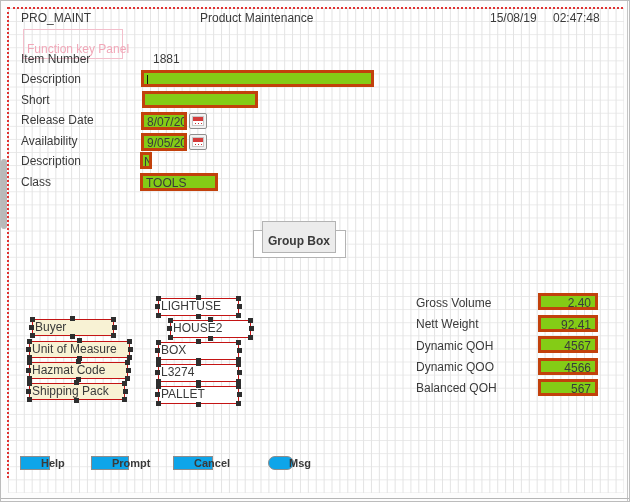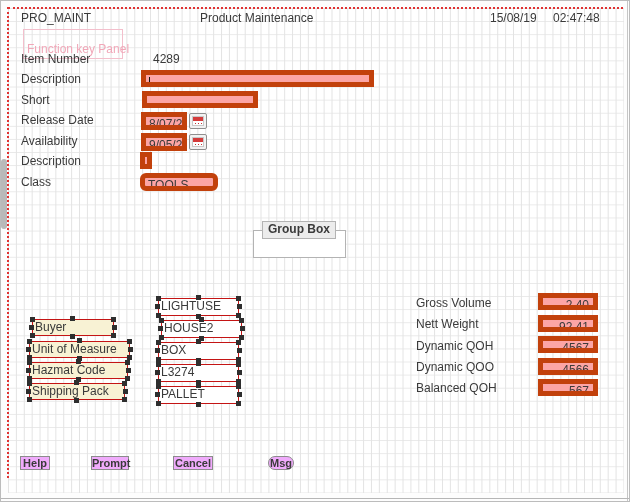--- a/index.html
+++ b/index.html
@@ -23,49 +23,49 @@
   #edge-right  { position:absolute; left:626px; top:0; width:1px; height:502px; background:#c6c6c6; }
   #edge-bottom { position:absolute; left:0; top:497px; width:630px; height:1px; background:#b6b6b6; }
   #scroll-thumb { position:absolute; left:0; top:158px; width:6px; height:70px; background:#b9b9b9; border-radius:3px; }
 
   .txt { position:absolute; white-space:nowrap; line-height:14px; }
 
   
   #fkp-rect { position:absolute; left:22px; top:28px; width:100px; height:30px; border:1px solid #f3bfcc; }
   #fkp-text { position:absolute; left:26px; top:41px; color:#f1a7b8; white-space:nowrap; }
 
-  .input { position:absolute; background:#fca5a5; border:5px solid #c2410c; line-height:15px; padding-left:3px; overflow:hidden; }
+  .input { position:absolute; background:#84cc16; border:3px solid #c2410c; line-height:15px; padding-left:3px; overflow:hidden; }
   .num { text-align:right; padding-right:4px; padding-left:0; }
 
   .caret { position:absolute; left:3px; top:2px; width:1px; height:11px; background:#111; }
 
   
   .cal-btn { position:absolute; width:18px; height:16px; background:#f2f2f2; border:1px solid #8f8f8f; border-radius:2px; }
   .cal-ico { position:absolute; left:2px; top:2px; right:2px; bottom:2px; background:#fff; border:1px solid #c9c9c9; }
   .cal-ico::before { content:""; position:absolute; left:0; right:0; top:0; height:4px; background:#d43b3b; }
   .cal-ico::after  { content:""; position:absolute; left:1px; right:1px; top:5px; bottom:1px;
     background-image:radial-gradient(#c43535 0.9px, transparent 1px); background-size:3px 3px; }
 
   
   #group-box { position:absolute; left:252px; top:229px; width:93px; height:28px; border:1px solid #b3b3b3; background:#fff; }
-  #group-box-label { position:absolute; left:261px; top:220px; height:18px; line-height:15px; padding:0 5px;
+  #group-box-label { position:absolute; left:261px; top:220px; height:32px; line-height:15px; padding:12px 5px;
     background:#ececec; border:1px solid #b3b3b3; font-weight:bold; }
 
   
   .sel { position:absolute; border:1px solid #c41414; line-height:15px; padding-left:2px; }
   .sel-label { background:#f8f2d4; }
   .sel-field { background:#ffffff; }
   .handle { position:absolute; width:5px; height:5px; background:#2e2e2e; }
   .h-nw{left:-3px;top:-3px} .h-n{left:50%;margin-left:-3px;top:-4px} .h-ne{right:-3px;top:-3px}
   .h-e{right:-4px;top:50%;margin-top:-3px} .h-se{right:-3px;bottom:-3px}
   .h-s{left:50%;margin-left:-3px;bottom:-4px} .h-sw{left:-3px;bottom:-3px} .h-w{left:-4px;top:50%;margin-top:-3px}
 
   
-  .fbtn { position:absolute; height:14px; background:#f0abfc; border:1px solid #8c8c8c;
-    font-weight:bold; font-size:11px; text-align:center; line-height:12px; }
+  .fbtn { position:absolute; height:14px; background:#0ea5e9; border:1px solid #8c8c8c;
+    font-weight:bold; font-size:11px; text-align:center; line-height:12px;padding-left:20px; }
 </style>
 </head>
 <body>
 
 <div id="canvas">
   <div id="grid"></div>
   <div id="red-top"></div>
   <div id="red-left"></div>
   <div id="edge-right"></div>
   <div id="edge-bottom"></div>
@@ -80,50 +80,50 @@
   <div id="fkp-text">Function key Panel</div>
 
   <div class="txt" style="left:20px; top:51px;">Item Number</div>
   <div class="txt" style="left:20px; top:71px;">Description</div>
   <div class="txt" style="left:20px; top:92px;">Short</div>
   <div class="txt" style="left:20px; top:112px;">Release Date</div>
   <div class="txt" style="left:20px; top:133px;">Availability</div>
   <div class="txt" style="left:20px; top:153px;">Description</div>
   <div class="txt" style="left:20px; top:174px;">Class</div>
 
-  <div class="txt" style="left:152px; top:51px;">4289</div>
+  <div class="txt" style="left:152px; top:51px;">1881</div>
 
   <div class="input" style="left:140px; top:69px;  width:233px; height:17px;">
       <span class="caret"></span>
     </div>
   <div class="input" style="left:141px; top:90px;  width:116px; height:17px;"></div>
 
   <div class="input" style="left:140px; top:111px; width:46px; height:18px;">8/07/20</div>
   <div class="cal-btn" style="left:188px; top:112px;">
     <span class="cal-ico"></span>
   </div>
 
   <div class="input" style="left:140px; top:132px; width:46px; height:18px;">9/05/20</div>
   <div class="cal-btn" style="left:188px; top:133px;">
     <span class="cal-ico"></span>
   </div>
 
   <div class="input" style="left:139px; top:151px; width:12px; height:17px; padding-left:1px;">N</div>
-  <div class="input" style="left:139px; top:172px; width:78px; height:18px;border-radius:6px;">TOOLS</div>
+  <div class="input" style="left:139px; top:172px; width:78px; height:18px;">TOOLS</div>
 
   <div id="group-box"></div>
   <div id="group-box-label">Group Box</div>
 
   <div class="sel sel-label" style="left:28px; top:340px; width:101px; height:17px;">Unit of Measure<span class="handle h-nw"></span><span class="handle h-n"></span><span class="handle h-ne"></span><span class="handle h-e"></span><span class="handle h-se"></span><span class="handle h-s"></span><span class="handle h-sw"></span><span class="handle h-w"></span></div>
   <div class="sel sel-label" style="left:31px; top:318px; width:82px;  height:17px;">Buyer<span class="handle h-nw"></span><span class="handle h-n"></span><span class="handle h-ne"></span><span class="handle h-e"></span><span class="handle h-se"></span><span class="handle h-s"></span><span class="handle h-sw"></span><span class="handle h-w"></span></div>
   <div class="sel sel-label" style="left:28px; top:382px; width:96px;  height:17px;">Shipping Pack<span class="handle h-nw"></span><span class="handle h-n"></span><span class="handle h-ne"></span><span class="handle h-e"></span><span class="handle h-se"></span><span class="handle h-s"></span><span class="handle h-sw"></span><span class="handle h-w"></span></div>
   <div class="sel sel-label" style="left:28px; top:361px; width:99px;  height:17px;">Hazmat Code<span class="handle h-nw"></span><span class="handle h-n"></span><span class="handle h-ne"></span><span class="handle h-e"></span><span class="handle h-se"></span><span class="handle h-s"></span><span class="handle h-sw"></span><span class="handle h-w"></span></div>
 
   <div class="sel sel-field" style="left:157px; top:297px; width:81px; height:18px;">LIGHTUSE<span class="handle h-nw"></span><span class="handle h-n"></span><span class="handle h-ne"></span><span class="handle h-e"></span><span class="handle h-se"></span><span class="handle h-s"></span><span class="handle h-sw"></span><span class="handle h-w"></span></div>
-  <div class="sel sel-field" style="left:160px; top:319px; width:81px; height:18px;">HOUSE2<span class="handle h-nw"></span><span class="handle h-n"></span><span class="handle h-ne"></span><span class="handle h-e"></span><span class="handle h-se"></span><span class="handle h-s"></span><span class="handle h-sw"></span><span class="handle h-w"></span></div>
+  <div class="sel sel-field" style="left:169px; top:319px; width:81px; height:18px;">HOUSE2<span class="handle h-nw"></span><span class="handle h-n"></span><span class="handle h-ne"></span><span class="handle h-e"></span><span class="handle h-se"></span><span class="handle h-s"></span><span class="handle h-sw"></span><span class="handle h-w"></span></div>
   <div class="sel sel-field" style="left:157px; top:341px; width:81px; height:18px;">BOX<span class="handle h-nw"></span><span class="handle h-n"></span><span class="handle h-ne"></span><span class="handle h-e"></span><span class="handle h-se"></span><span class="handle h-s"></span><span class="handle h-sw"></span><span class="handle h-w"></span></div>
   <div class="sel sel-field" style="left:157px; top:363px; width:81px; height:18px;">L3274<span class="handle h-nw"></span><span class="handle h-n"></span><span class="handle h-ne"></span><span class="handle h-e"></span><span class="handle h-se"></span><span class="handle h-s"></span><span class="handle h-sw"></span><span class="handle h-w"></span></div>
   <div class="sel sel-field" style="left:157px; top:385px; width:81px; height:18px;">PALLET<span class="handle h-nw"></span><span class="handle h-n"></span><span class="handle h-ne"></span><span class="handle h-e"></span><span class="handle h-se"></span><span class="handle h-s"></span><span class="handle h-sw"></span><span class="handle h-w"></span></div>
 
   <div class="txt" style="left:415px; top:295px;">Gross Volume</div>
   <div class="txt" style="left:415px; top:316px;">Nett Weight</div>
   <div class="txt" style="left:415px; top:338px;">Dynamic QOH</div>
   <div class="txt" style="left:415px; top:359px;">Dynamic QOO</div>
   <div class="txt" style="left:415px; top:380px;">Balanced QOH</div>
 

